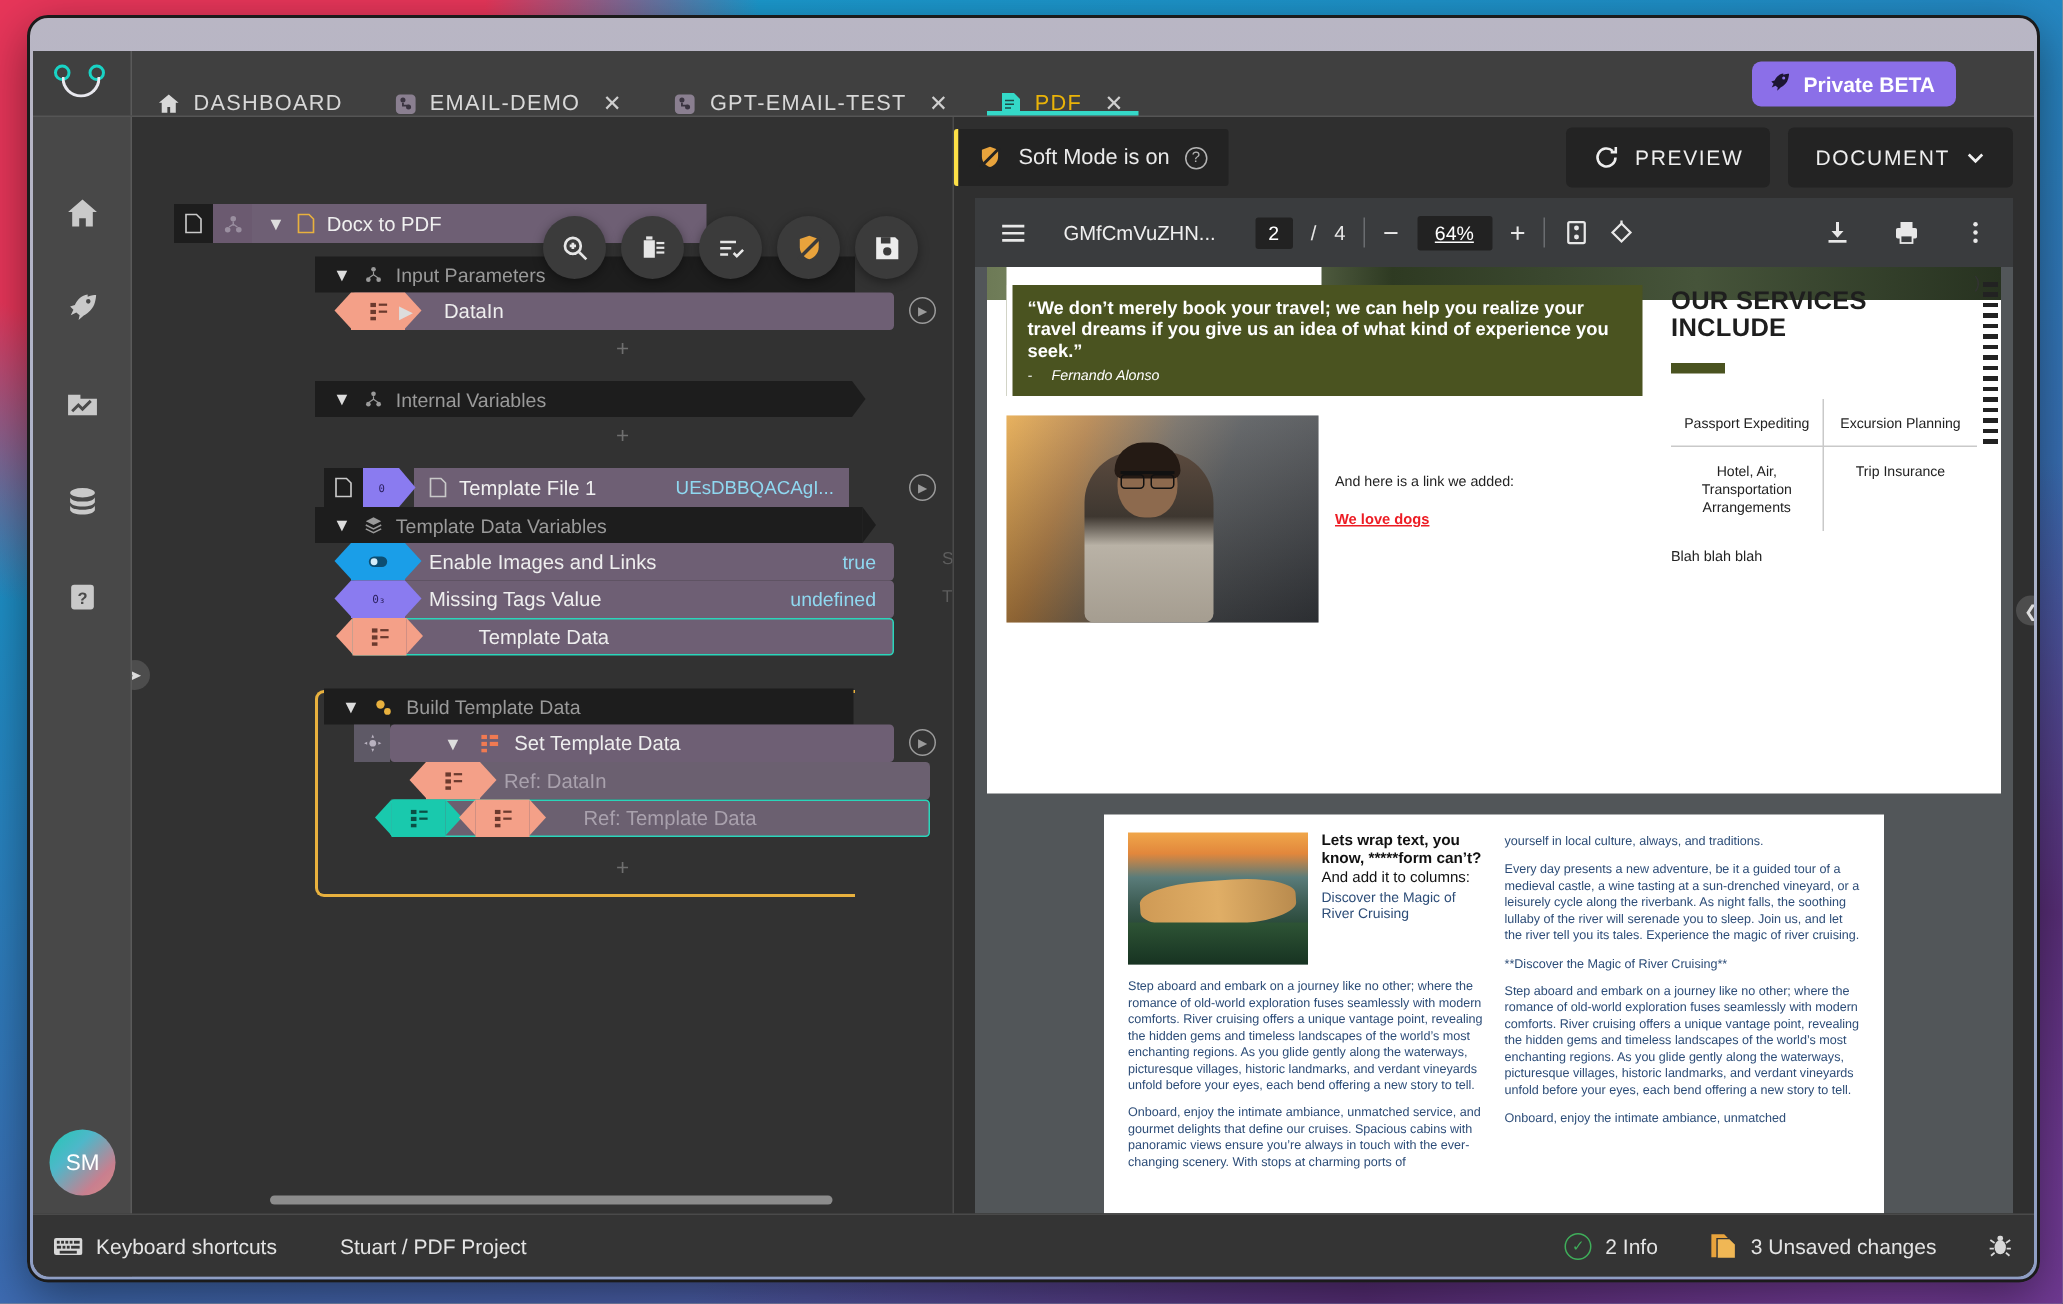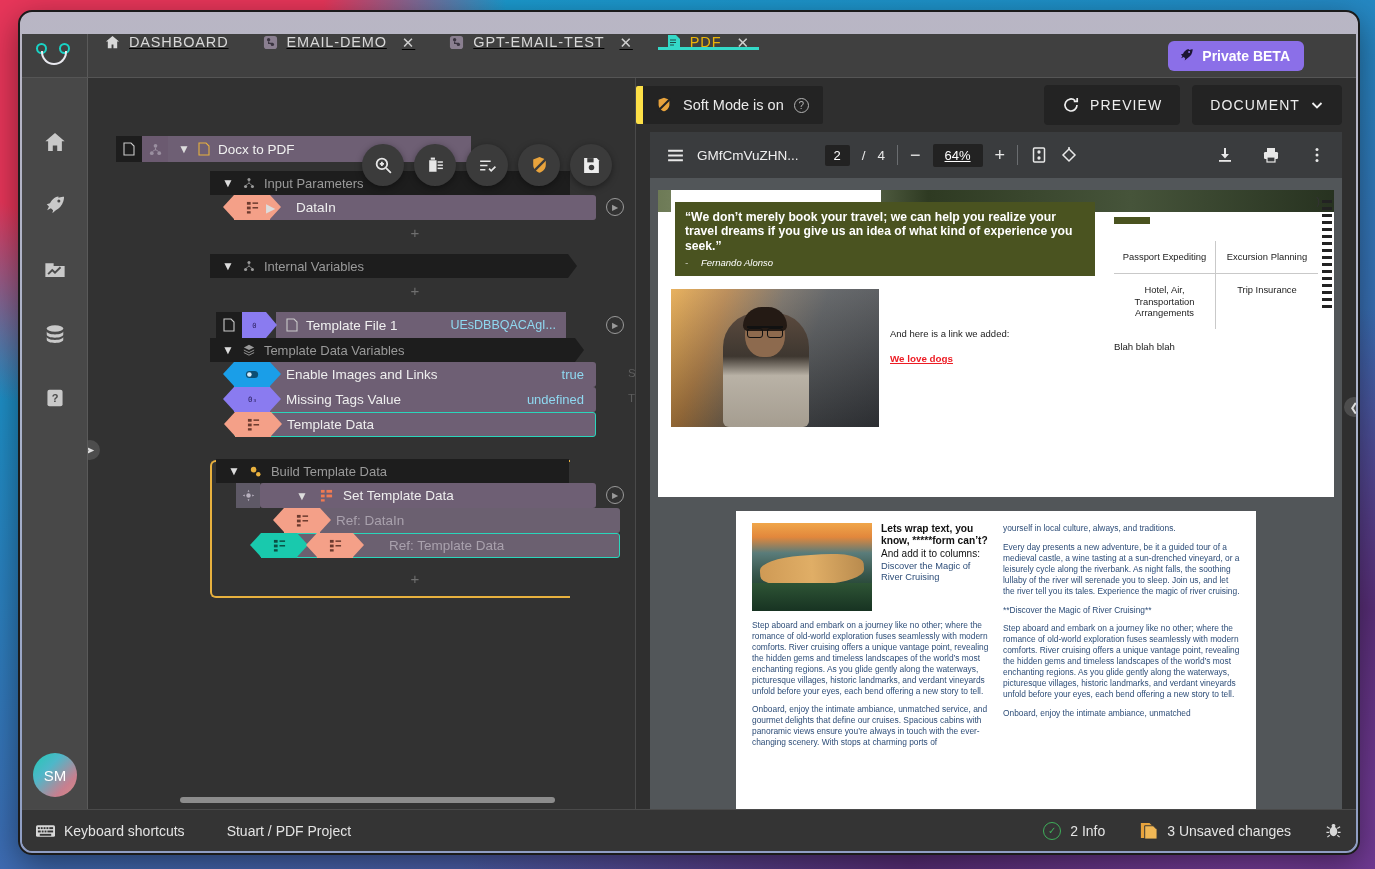--- a/index.html
+++ b/index.html
@@ -52,21 +52,21 @@
     border: 2.2px solid #19d3c5; border-radius: 50%;
   }
   .logo-face .eye.l { left: 1px; }
   .logo-face .eye.r { left: 24px; }
   .logo-face .smile {
     position: absolute; left: 6px; top: 8px; width: 26px; height: 14px;
     border: 2.2px solid #e9e9ef; border-top: none;
     border-radius: 0 0 16px 16px;
   }
 
-  .tabs { display: flex; align-items: flex-start; flex: 1; text-decoration: underline; }
+  .tabs { display: flex; align-items: flex-end; flex: 1; }
   .tab {
     display: flex; align-items: center; gap: 9px;
     padding: 0 17px;
     font-size: 14.5px; letter-spacing: .85px;
     color: #d8d8d8; cursor: pointer;
     position: relative;
   }
   .tab .tab-label { font-weight: 400; }
   .tab.active .tab-label { color: #eab308; }
   .tab.active::after {
@@ -220,21 +220,21 @@
     cursor: pointer;
   }
 
   
   .rp-header {
     position: absolute; left: 0; right: 0; top: 0; height: 54px;
     display: flex; align-items: center; padding: 0 14px 0 0;
   }
   .softmode {
     margin-left: 0; height: 38px; background: #232323;
-    border-left: 7px solid #fde047; border-radius: 2px;
+    border-left: 3px solid #fde047; border-radius: 2px;
     display: flex; align-items: center; gap: 10px; padding: 0 14px 0 12px;
     color: #eaeaea; font-size: 14.5px;
   }
   .qmark {
     width: 15px; height: 15px; border-radius: 50%; border: 1.3px solid #b3b3b3;
     color: #b3b3b3; font-size: 10px; display: flex; align-items: center; justify-content: center;
     cursor: pointer;
   }
   .rp-btn {
     height: 40px; background: #232323; border-radius: 4px;
@@ -261,21 +261,21 @@
   }
   .tb-sep { width: 1px; height: 20px; background: #6a6d70; }
   .tb-icon { cursor: pointer; display: flex; align-items: center; color: #e8e8e8; }
   .spacer { flex: 1; }
 
   .pdf-scroll { position: absolute; left:0; right:0; top: 46px; bottom: 0; overflow: hidden; }
 
   .page {
     background: #fff; margin: 0 auto; position: relative;
   }
-  .page1 { width: 676px; height: 307px; margin-top: 12px; }
+  .page1 { width: 676px; height: 351px; margin-top: 0; }
   .page2 { width: 520px; height: 320px; margin-top: 14px; }
 
   
   .hero-strip {
     position: absolute; left: 0; top: 0; right: 0; height: 22px;
     background: linear-gradient(90deg,#6d7a56 0%, #8f9b78 18%, #2e3a22 40%, #46543a 70%, #273220 100%);
   }
   .hero-strip .white1 { position:absolute; left: 13px; top: 0; width: 210px; height: 22px; background:#fff; }
   .quote-box {
     position: absolute; left: 13px; top: 12px; width: 424px; height: 74px;
@@ -632,21 +632,21 @@
           <div class="pill" style="left:146px; top:309px; width:362px; --tagc:#8a7bf0;">
             <span class="tag">
               <svg width="13" height="11" viewBox="0 0 14 12">
                   <text x="7" y="9" font-size="8" text-anchor="middle" fill="#2c2060" font-family="monospace">0₃</text>
                 </svg>
             </span>
             <span class="ptext">Missing Tags Value</span>
             <span class="pval">undefined</span>
           </div>
 
-          <div class="pill sel" style="left:146px; top:334px; width:362px; --tagc:#f4a088;">
+          <div class="pill sel" style="left:146px; top:334px; width:362px;gap:32px; --tagc:#f4a088;">
             <span class="tag">
               <svg width="13" height="13" viewBox="0 0 14 14" fill="#6b3a2e">
                   <rect x="1" y="1" width="4" height="3"></rect>
                   <rect x="7" y="1.5" width="6" height="1.6"></rect>
                   <rect x="1" y="6" width="4" height="3"></rect>
                   <rect x="7" y="6.5" width="6" height="1.6"></rect>
                   <rect x="1" y="11" width="4" height="2.5"></rect>
                 </svg>
             </span>
             <span class="ptext">Template Data</span>
@@ -800,21 +800,21 @@
           </div>
         </div>
 
         <div class="pdfwrap">
           <div class="pdf-toolbar">
             <span class="tb-icon">
               <svg width="19" height="19" viewBox="0 0 18 18" stroke="#e8e8e8" stroke-width="1.7">
                   <path d="M2 4.5h14M2 9h14M2 13.5h14"></path>
                 </svg>
             </span>
-            <span class="pdf-name" style="margin-left:0;">GMfCmVuZHN...</span>
+            <span class="pdf-name" style="margin-left:12px;">GMfCmVuZHN...</span>
             <span class="pg-box" style="margin-left:14px;">2</span>
             <span>/</span>
             <span>4</span>
             <span class="tb-sep"></span>
             <span class="tb-icon" style="font-size:18px;">−</span>
             <span class="zoom-box">64%</span>
             <span class="tb-icon" style="font-size:18px;">+</span>
             <span class="tb-sep"></span>
             <span class="tb-icon">
               <svg width="18" height="18" viewBox="0 0 18 18" fill="none" stroke="#e8e8e8" stroke-width="1.5">
@@ -872,20 +872,21 @@
                   <div class="hair"></div>
                   <div class="glasses"></div>
               </div>
 
               <div class="link-area">
                 <div class="link-intro">And here is a link we added:</div>
                 <a class="link-red">We love dogs</a>
               </div>
 
               <div class="services">
+                <div class="svc-title">OUR SERVICES INCLUDE</div>
                 <div class="svc-rule"></div>
                 <div class="svc-grid">
                   <div class="svc-cell c1">Passport Expediting</div>
                   <div class="svc-cell c2">Excursion Planning</div>
                   <div class="svc-cell c3">Hotel, Air, Transportation Arrangements</div>
                   <div class="svc-cell c4">Trip Insurance</div>
                 </div>
                 <div class="svc-blah">Blah blah blah</div>
               </div>
             </div>

